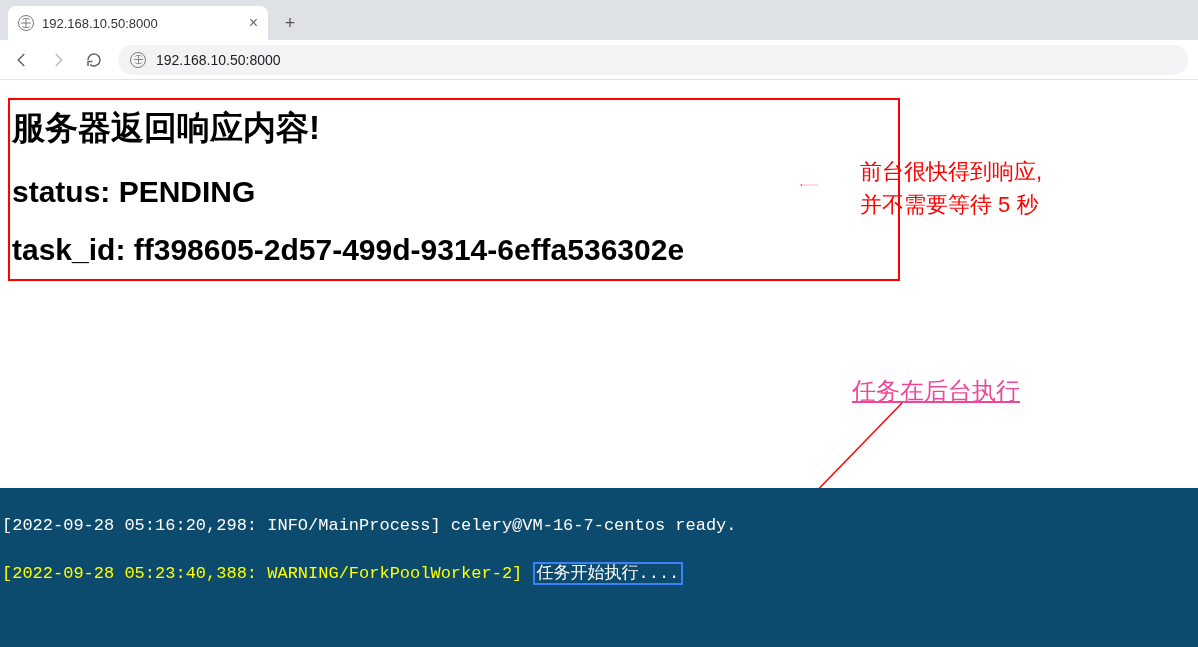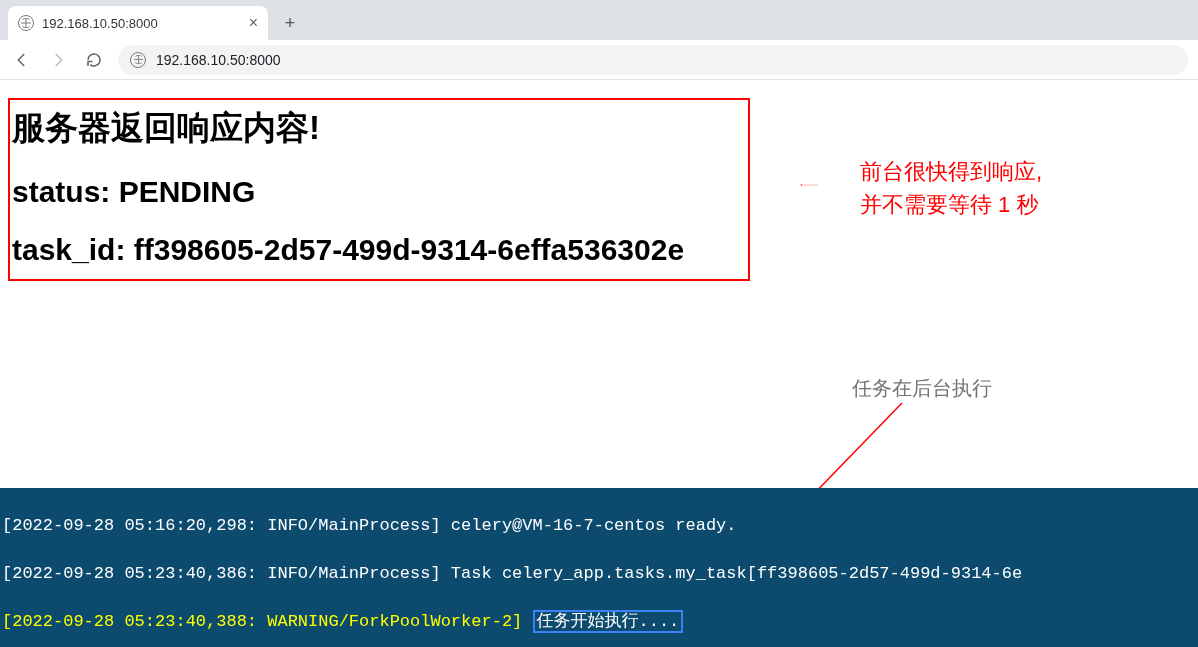--- a/index.html
+++ b/index.html
@@ -95,21 +95,21 @@
     display: inline-flex; align-items: center; justify-content: center;
     font-size: 9px; color: #7a7a7a;
   }
   .content {
     padding: 18px 8px;
     position: relative;
     height: calc(100% - 80px);
   }
   .response-box {
     border: 2px solid #ff0000;
-    width: 742px;
+    width: 892px;
     padding: 6px 2px 12px 2px;
     position: relative;
   }
   .response-box h1 {
     font-size: 33px;
     font-weight: bold;
     margin-bottom: 24px;
   }
   .response-box h2 {
     font-size: 30px;
@@ -129,22 +129,23 @@
     position: absolute;
     top: 184px;
     left: 764px;
     width: 90px;
     height: 2px;
   }
   .annotation-2 {
     position: absolute;
     top: 375px;
     left: 852px;
-    color: #737373;
-    font-size: 20px;
+    color: #ec4899;
+    font-size: 24px;
+    text-decoration: underline;
   }
   .arrow-2 {
     position: absolute;
     top: 398px;
     left: 732px;
     width: 190px;
     height: 180px;
   }
   .terminal {
     position: absolute;
@@ -218,28 +219,27 @@
     <h2>task_id: ff398605-2d57-499d-9314-6effa536302e</h2>
   </div>
 </div>
 
 <svg class="arrow-1" width="90" height="10" viewBox="0 0 90 10">
   <line x1="90" y1="5" x2="6" y2="5" stroke="#ff0000" stroke-width="1.5"></line>
   <polygon points="0,5 10,1 10,9" fill="#ff0000"></polygon>
 </svg>
 <div class="annotation-1">
   <span>前台很快得到响应,</span><br>
-  <span>并不需要等待 1 秒</span>
+  <span>并不需要等待 5 秒</span>
 </div>
 
 <div class="annotation-2">任务在后台执行</div>
 <svg class="arrow-2" width="190" height="180" viewBox="0 0 190 180">
   <line x1="170" y1="5" x2="10" y2="170" stroke="#ff0000" stroke-width="1.5"></line>
   <polygon points="6,174 18,168 12,160" fill="#ff0000"></polygon>
 </svg>
 
 <div class="terminal">
 <div class="terminal-line">[2022-09-28 05:16:20,298: INFO/MainProcess] celery@VM-16-7-centos ready.</div>
-<div class="terminal-line">[2022-09-28 05:23:40,386: INFO/MainProcess] Task celery_app.tasks.my_task[ff398605-2d57-499d-9314-6e</div>
 <div class="terminal-line"><span class="yellow">[2022-09-28 05:23:40,388: WARNING/ForkPoolWorker-2]</span> <span class="yellow-box">任务开始执行....</span></div>
 
 
 </div>
 
 </body></html>

